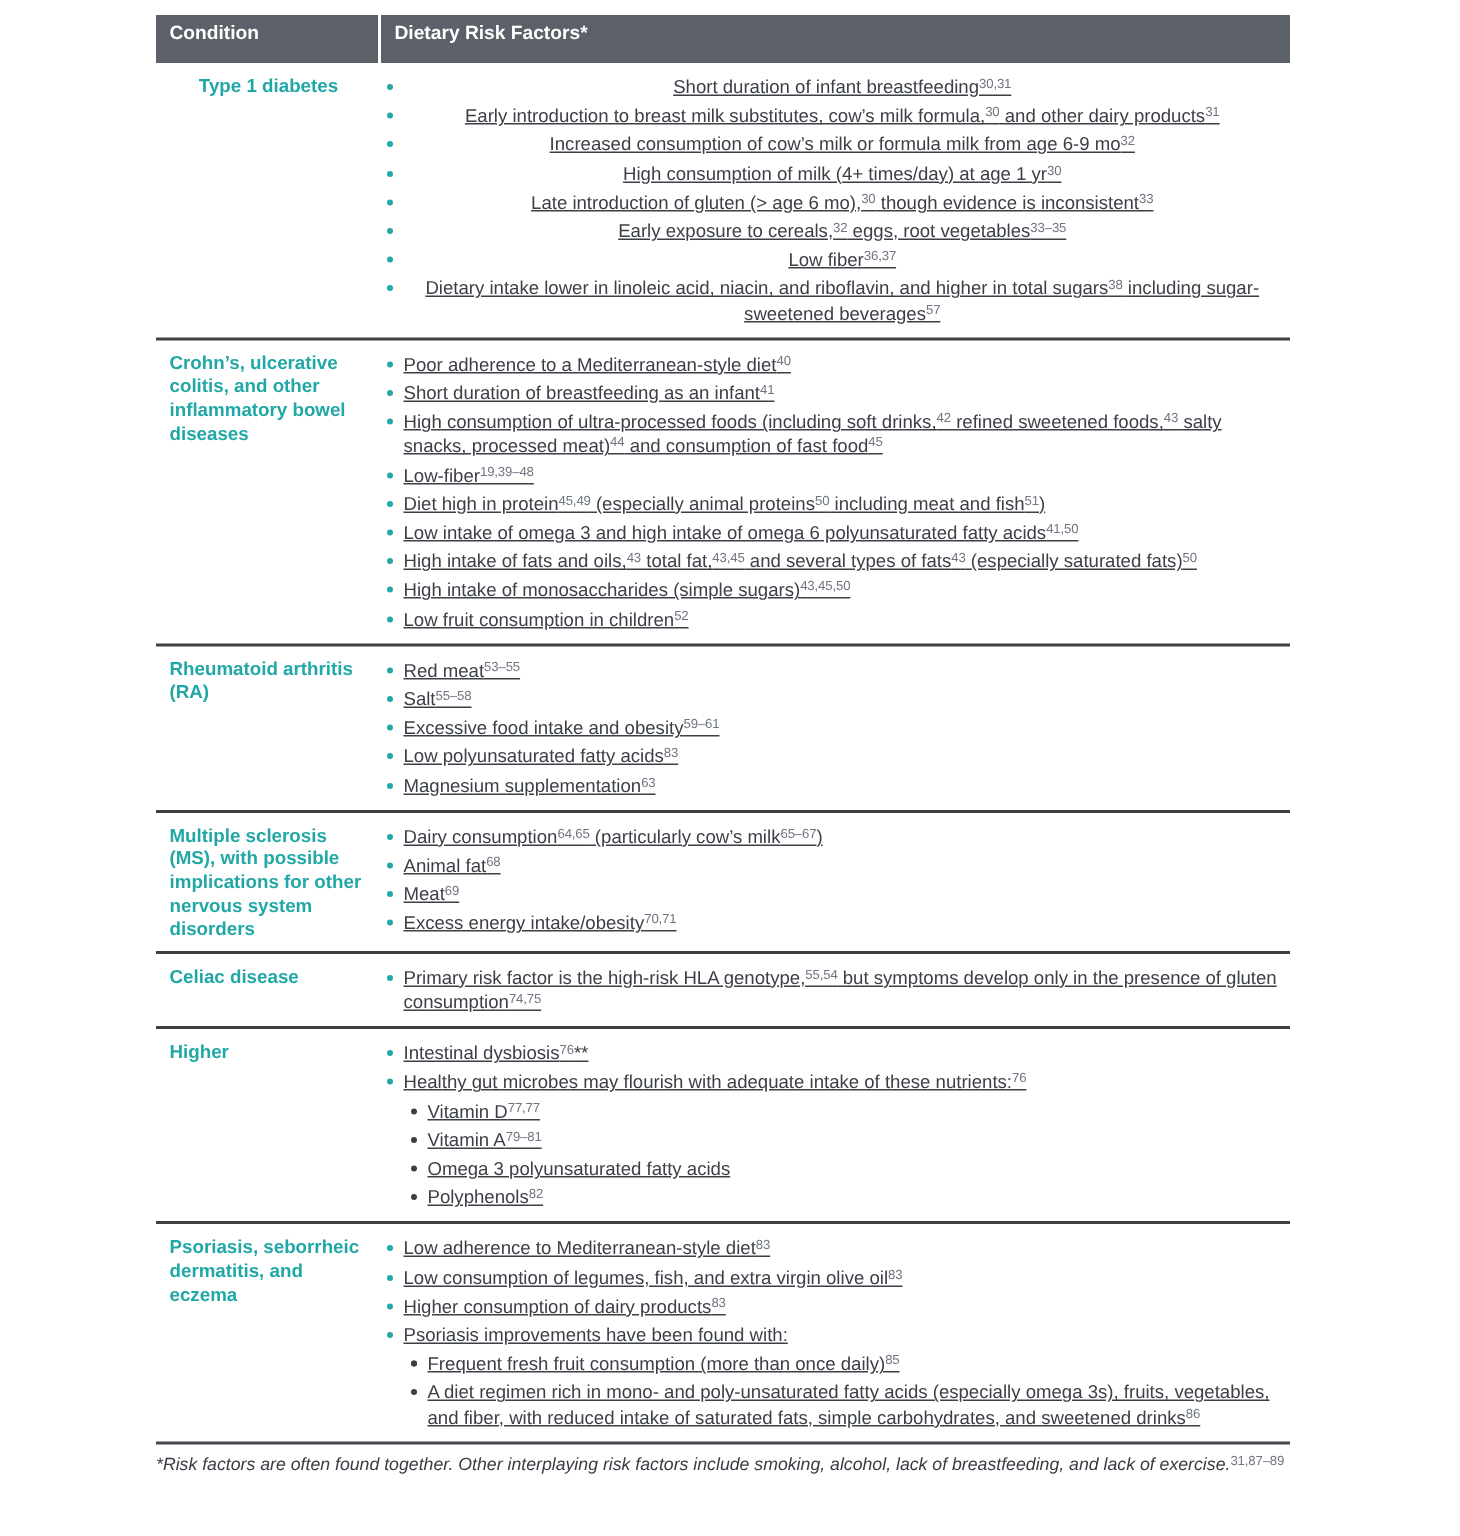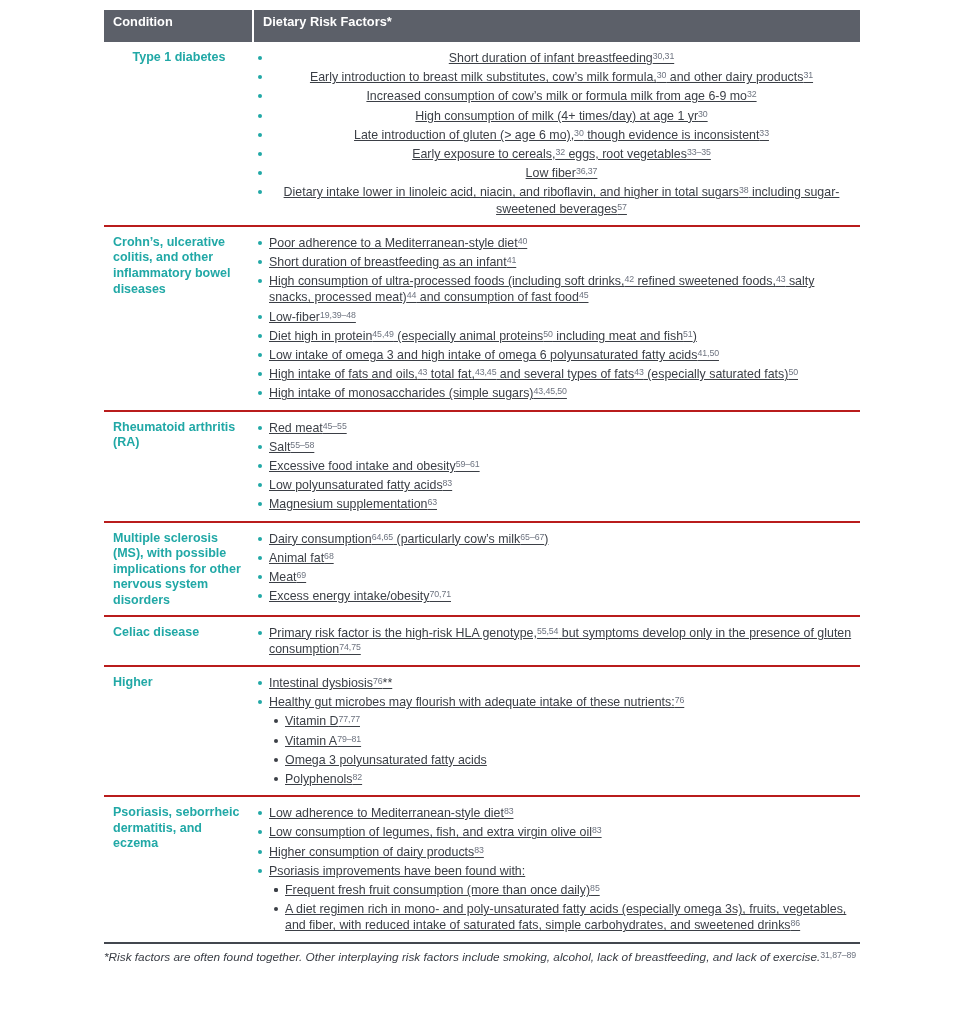--- a/index.html
+++ b/index.html
@@ -30,21 +30,21 @@
     font-size: 12.8px;
     line-height: 24px;
     padding-left: 9px;
     white-space: nowrap;
     overflow: hidden;
   }
   
   .trow {
     display: grid;
     grid-template-columns: 151px 1fr;
-    border-top: 2px solid #b91c1c;
+    border-top: 2px solid #404040;
   }
   .trow:first-child { border-top: none; text-align: center; }
   .cond-cell {
     padding: 8px 10px 6px 9px;
     color: #21a8a6;
     font-weight: bold;
     font-size: 12.5px;
     line-height: 15.6px;
   }
   .risk-cell { padding: 5px 6px 5px 0; text-decoration: underline; }
@@ -113,26 +113,27 @@
         <div class="cond-cell">Crohn’s, ulcerative colitis, and other inflammatory bowel diseases</div>
         <div class="risk-cell">
           <div class="rf-item"><span class="bullet"></span><span>Poor adherence to a Mediterranean-style diet<sup class="ref">40</sup></span></div>
           <div class="rf-item"><span class="bullet"></span><span>Short duration of breastfeeding as an infant<sup class="ref">41</sup></span></div>
           <div class="rf-item"><span class="bullet"></span><span>High consumption of ultra-processed foods (including soft drinks,<sup class="ref">42</sup> refined sweetened foods,<sup class="ref">43</sup> salty snacks, processed meat)<sup class="ref">44</sup> and consumption of fast food<sup class="ref">45</sup></span></div>
           <div class="rf-item"><span class="bullet"></span><span>Low-fiber<sup class="ref">19,39–48</sup></span></div>
           <div class="rf-item"><span class="bullet"></span><span>Diet high in protein<sup class="ref">45,49</sup> (especially animal proteins<sup class="ref">50</sup> including meat and fish<sup class="ref">51</sup>)</span></div>
           <div class="rf-item"><span class="bullet"></span><span>Low intake of omega 3 and high intake of omega 6 polyunsaturated fatty acids<sup class="ref">41,50</sup></span></div>
           <div class="rf-item"><span class="bullet"></span><span>High intake of fats and oils,<sup class="ref">43</sup> total fat,<sup class="ref">43,45</sup> and several types of fats<sup class="ref">43</sup> (especially saturated fats)<sup class="ref">50</sup></span></div>
           <div class="rf-item"><span class="bullet"></span><span>High intake of monosaccharides (simple sugars)<sup class="ref">43,45,50</sup></span></div>
+          <div class="rf-item"><span class="bullet"></span><span>Low fruit consumption in children<sup class="ref">52</sup></span></div>
         </div>
       </div>
       <div class="trow">
         <div class="cond-cell">Rheumatoid arthritis (RA)</div>
         <div class="risk-cell">
-          <div class="rf-item"><span class="bullet"></span><span>Red meat<sup class="ref">45–55</sup></span></div>
+          <div class="rf-item"><span class="bullet"></span><span>Red meat<sup class="ref">53–55</sup></span></div>
           <div class="rf-item"><span class="bullet"></span><span>Salt<sup class="ref">55–58</sup></span></div>
           <div class="rf-item"><span class="bullet"></span><span>Excessive food intake and obesity<sup class="ref">59–61</sup></span></div>
           <div class="rf-item"><span class="bullet"></span><span>Low polyunsaturated fatty acids<sup class="ref">83</sup></span></div>
           <div class="rf-item"><span class="bullet"></span><span>Magnesium supplementation<sup class="ref">63</sup></span></div>
         </div>
       </div>
       <div class="trow">
         <div class="cond-cell">Multiple sclerosis (MS), with possible implications for other nervous system disorders</div>
         <div class="risk-cell">
           <div class="rf-item"><span class="bullet"></span><span>Dairy consumption<sup class="ref">64,65</sup> (particularly cow’s milk<sup class="ref">65–67</sup>)</span></div>

